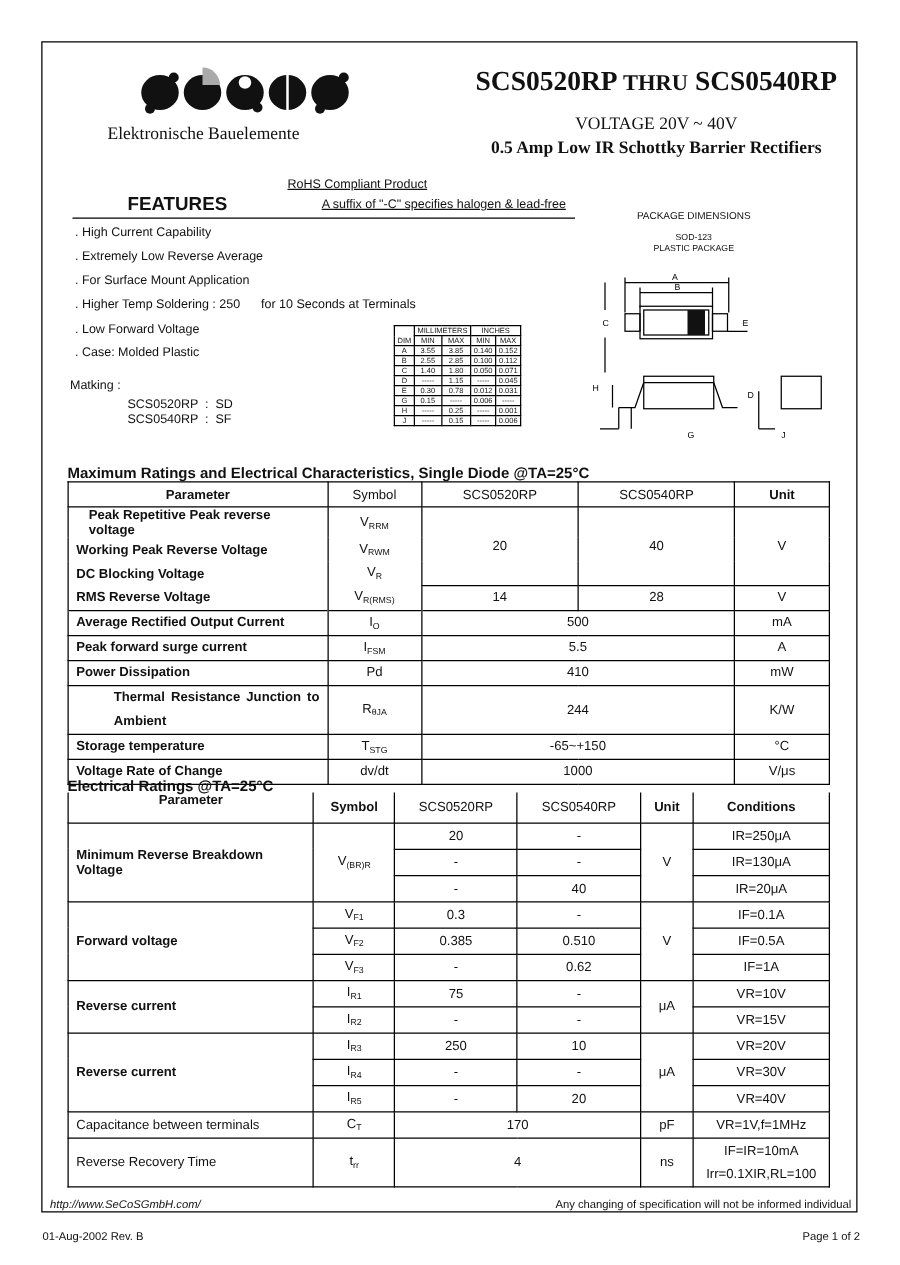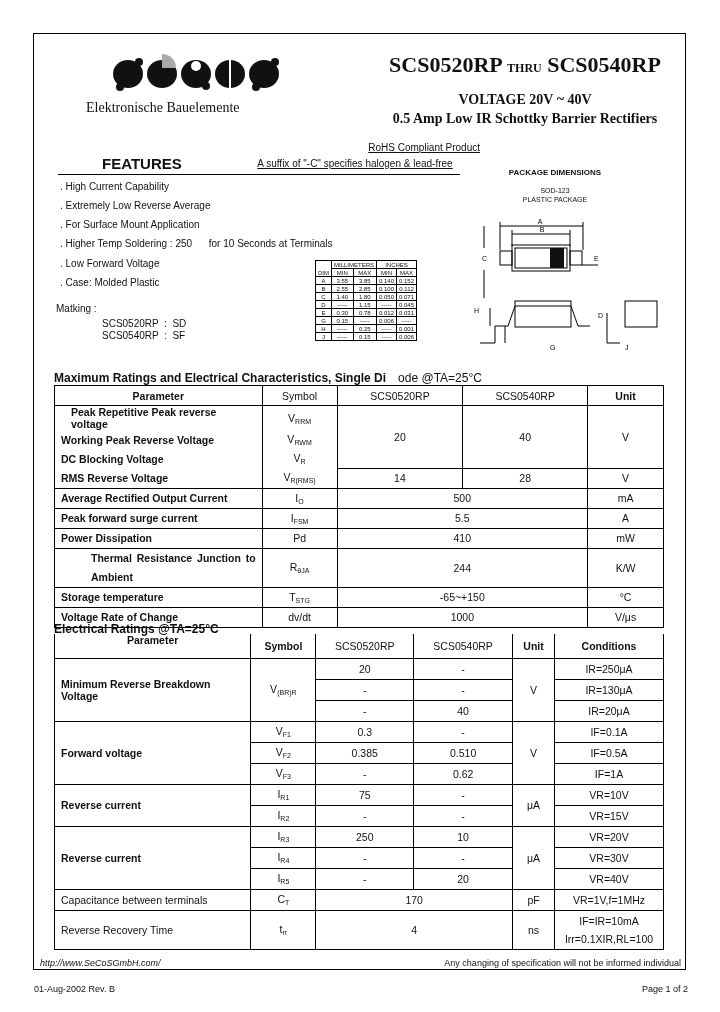--- a/index.html
+++ b/index.html
@@ -2,36 +2,36 @@
 <html><head>
 <meta charset="utf-8">
 <style>
   html,body{margin:0;padding:0;background:#fff;}
   body{width:720px;height:1012px;position:relative;overflow:hidden;font-family:"Liberation Sans",sans-serif;color:#111;}
   .frame{position:absolute;left:33px;top:33px;width:653px;height:937px;border:1.5px solid #000;box-sizing:border-box;}
   .abs{position:absolute;}
   .logo{left:112px;top:52px;width:170px;height:42px;}
   .tagline{left:86px;top:100px;font-family:"Liberation Serif",serif;font-weight:normal;font-size:14px;}
   .title{left:375px;top:52px;width:300px;text-align:center;font-family:"Liberation Serif",serif;font-weight:bold;font-size:22px;white-space:nowrap;}
-  .title .thru{font-size:12px;}
-  .voltage{left:375px;top:92px;width:300px;text-align:center;font-family:"Liberation Serif",serif;font-weight:bold;font-size:14px;}
+  .title .thru{font-size:18px;}
+  .voltage{left:375px;top:92px;width:300px;text-align:center;font-family:"Liberation Serif",serif;font-weight:normal;font-size:14px;}
   .subtitle{left:375px;top:111px;width:300px;text-align:center;font-family:"Liberation Serif",serif;font-weight:bold;font-size:14px;white-space:nowrap;}
-  .rohs{left:230px;top:142px;width:250px;text-align:right;font-size:10px;text-decoration:underline;}
+  .rohs{left:230px;top:142px;width:250px;text-align:left;font-size:10px;text-decoration:underline;}
   .suffix{left:230px;top:158px;width:250px;text-align:center;font-size:10px;text-decoration:underline;}
   .features-h{left:58px;top:155px;font-weight:bold;font-size:15px;margin-left:44px;}
   .features-line{left:58px;top:174px;width:402px;height:1px;background:#000;}
   .feat{left:60px;font-size:10px;}
   .marking{left:56px;top:303px;font-size:10px;}
   .mark-item{left:102px;font-size:10px;}
   table.dim{position:absolute;left:315px;top:260px;border-collapse:collapse;font-size:6px;}
   table.dim td{border:1px solid #000;padding:0 2px;height:7px;text-align:center;}
-  .pkg-h{left:455px;top:168px;width:200px;text-align:center;font-size:8px;font-weight:bold;}
+  .pkg-h{left:455px;top:168px;width:200px;text-align:center;font-size:8px;font-weight:normal;}
   .pkg-sub{left:455px;top:186px;width:200px;text-align:center;font-size:7px;line-height:9px;}
   .sect1{left:54px;top:371px;font-weight:bold;font-size:12px;}
-  .sect1 .nb{font-weight:normal;padding-left:12px;}
+  .sect1 .nb{font-weight:bold;}
   table.t1{position:absolute;left:54px;top:385px;width:610px;border-collapse:collapse;font-size:10.5px;}
   table.t1 td{border:1px solid #000;padding:0 6px;height:19px;vertical-align:middle;}
   table.t1 td.c{text-align:center;}
   table.t1 td.p{font-weight:bold;}
   .sect2{left:54px;top:622px;font-weight:bold;font-size:12px;}
   table.t2{position:absolute;left:54px;top:634px;width:610px;border-collapse:collapse;font-size:10.5px;}
   table.t2 td{border:1px solid #000;padding:0 6px;height:20px;vertical-align:middle;}
   table.t2 td.c{text-align:center;}
   table.t2 td.p{font-weight:bold;}
   table.t2 tr.head td{border-top:none;}

